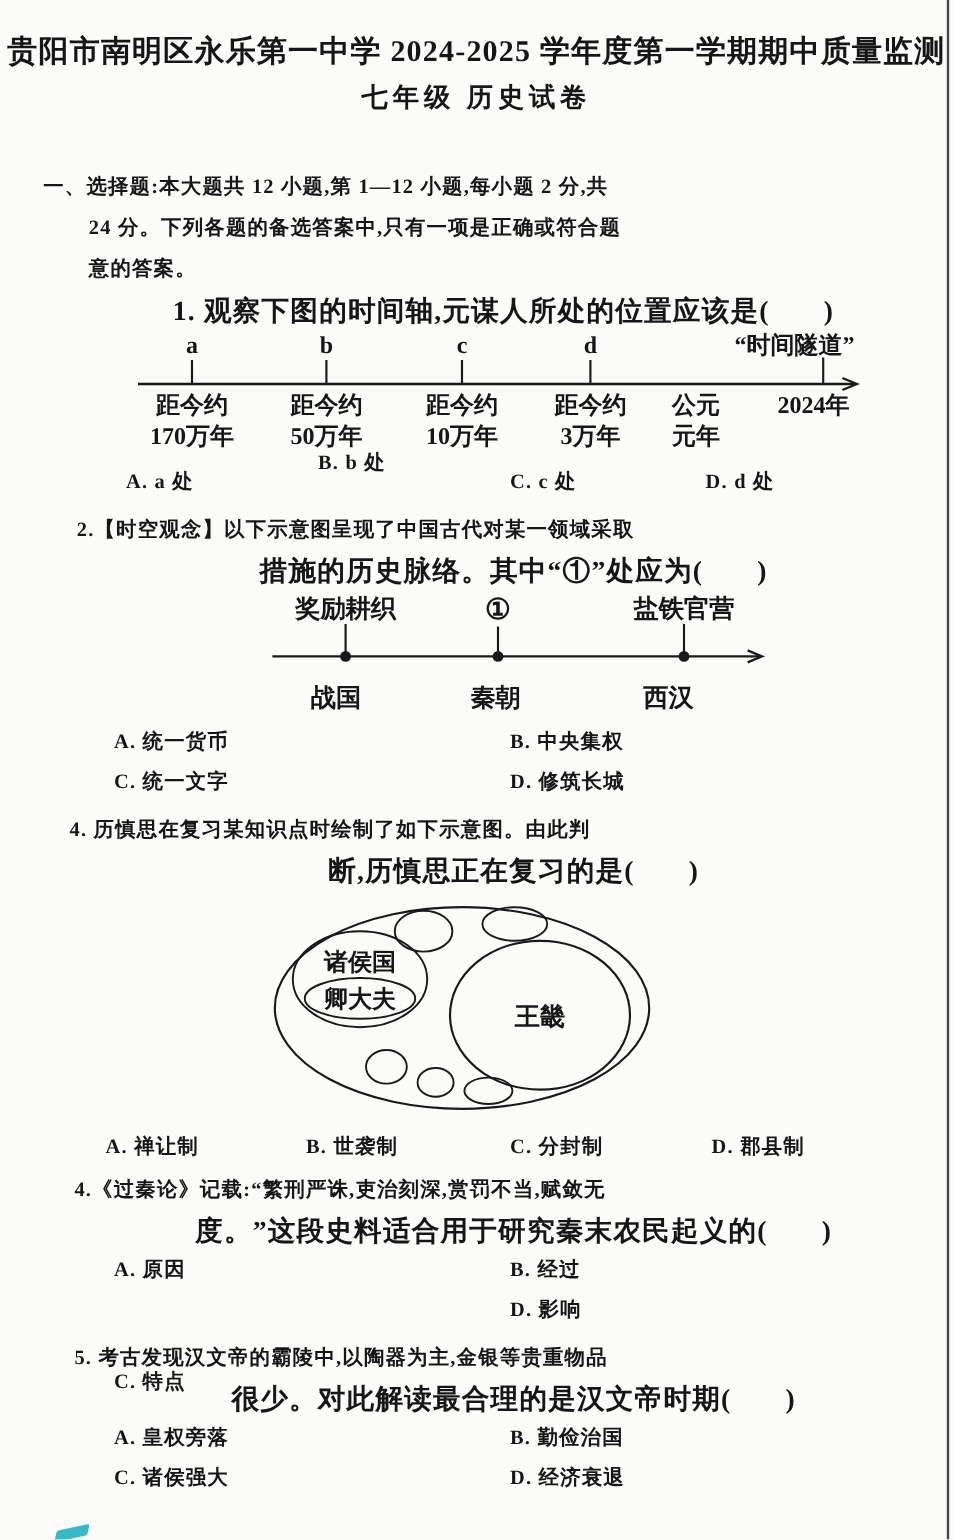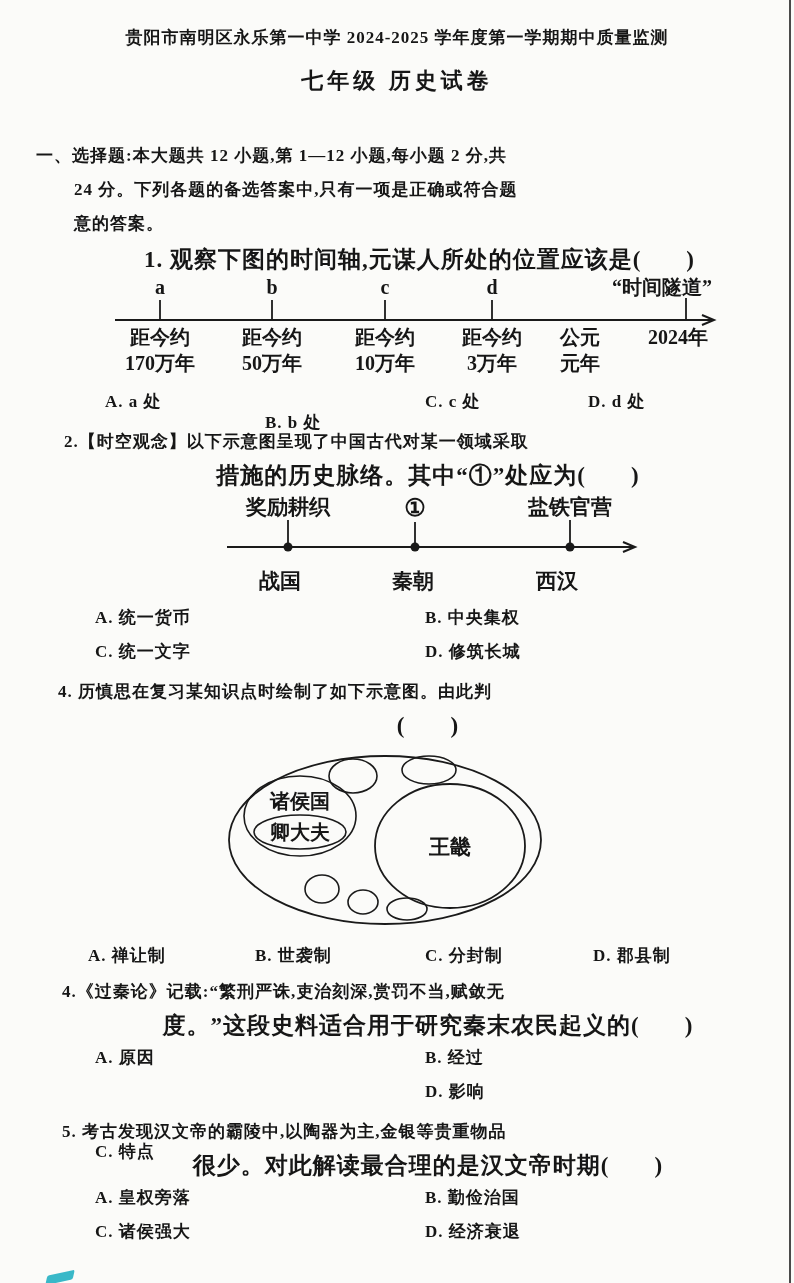--- a/index.html
+++ b/index.html
@@ -1,21 +1,21 @@
 <!DOCTYPE html>
 <html><head>
 <meta charset="utf-8">
 <style>
   *{margin:0;padding:0;box-sizing:border-box}
   html,body{width:794px;height:1283px}
   body{background:#fbfbf9;color:#161616;font-family:"Liberation Serif","DejaVu Serif",serif;font-weight:700;position:relative;overflow:hidden}
   .abs{position:absolute}
   .txt{font-size:17px;line-height:32px;letter-spacing:1px;white-space:nowrap}
   .center{width:100%;text-align:center}
-  .title{font-size:17px;letter-spacing:1px}
+  .title{font-size:25px;letter-spacing:1px}
   .subtitle{font-size:22px;letter-spacing:4px}
   .qflex{display:flex;justify-content:center;font-size:23px;letter-spacing:1px}
   .qflex span{white-space:nowrap}
   .bracket{letter-spacing:0}
   svg text{fill:#161616;font-weight:700;font-family:"Liberation Serif","DejaVu Serif",serif}
   .stroke{stroke:#1a1a1a;fill:none}
   .dot{fill:#1a1a1a;stroke:none}
   .scan-edge{left:789px;top:0;width:2px;height:1283px;background:#4a4a4a}
   .artifact{left:46px;top:1273px;width:28px;height:9px;background:#39b8c8;transform:rotate(-12deg) skewX(-24deg);border-radius:2px}
 </style>
@@ -57,21 +57,21 @@
   <text x="285" y="70" font-size="20" text-anchor="middle">距今约</text>
   <text x="285" y="96" font-size="20" text-anchor="middle">10万年</text>
   <text x="392" y="70" font-size="20" text-anchor="middle">距今约</text>
   <text x="392" y="96" font-size="20" text-anchor="middle">3万年</text>
   <text x="480" y="70" font-size="20" text-anchor="middle">公元</text>
   <text x="480" y="96" font-size="20" text-anchor="middle">元年</text>
   <text x="578" y="70" font-size="20" text-anchor="middle">2024年</text>
 </svg>
 
 <div class="abs txt" style="left:105px;top:386px">A. a 处</div>
-<div class="abs txt" style="left:265px;top:407px">B. b 处</div>
+<div class="abs txt" style="left:265px;top:370px">B. b 处</div>
 <div class="abs txt" style="left:425px;top:386px">C. c 处</div>
 <div class="abs txt" style="left:588px;top:386px">D. d 处</div>
 
 <div class="abs txt" style="left:64px;top:426px">2.【时空观念】以下示意图呈现了中国古代对某一领域采取</div>
 <div class="abs qflex" style="left:95px;top:460px;width:665px">
   <span>措施的历史脉络。其中“①”处应为</span>
   <span class="bracket">(　　)</span>
 </div>
 
 <svg class="abs" style="left:225px;top:492px" width="424" height="104" viewBox="0 0 424 104">
@@ -91,20 +91,21 @@
   <text x="332" y="96" font-size="21" text-anchor="middle">西汉</text>
 </svg>
 
 <div class="abs txt" style="left:95px;top:602px">A. 统一货币</div>
 <div class="abs txt" style="left:425px;top:602px">B. 中央集权</div>
 <div class="abs txt" style="left:95px;top:636px">C. 统一文字</div>
 <div class="abs txt" style="left:425px;top:636px">D. 修筑长城</div>
 
 <div class="abs txt" style="left:58px;top:676px">4. 历慎思在复习某知识点时绘制了如下示意图。由此判</div>
 <div class="abs qflex" style="left:95px;top:710px;width:665px">
+  <span>断,历慎思正在复习的是</span>
   <span class="bracket">(　　)</span>
 </div>
 
 <svg class="abs" style="left:225px;top:746px" width="340" height="192" viewBox="0 0 340 192">
   <ellipse class="stroke" cx="160" cy="94" rx="156" ry="84" stroke-width="1.8"></ellipse>
   <ellipse class="stroke" cx="128" cy="30" rx="24" ry="17" stroke-width="1.6"></ellipse>
   <ellipse class="stroke" cx="204" cy="24" rx="27" ry="14" stroke-width="1.6"></ellipse>
   <ellipse class="stroke" cx="75" cy="70" rx="56" ry="40" stroke-width="1.6"></ellipse>
   <text x="75" y="62" font-size="20" text-anchor="middle">诸侯国</text>
   <ellipse class="stroke" cx="75" cy="86" rx="46" ry="17" stroke-width="1.6"></ellipse>

